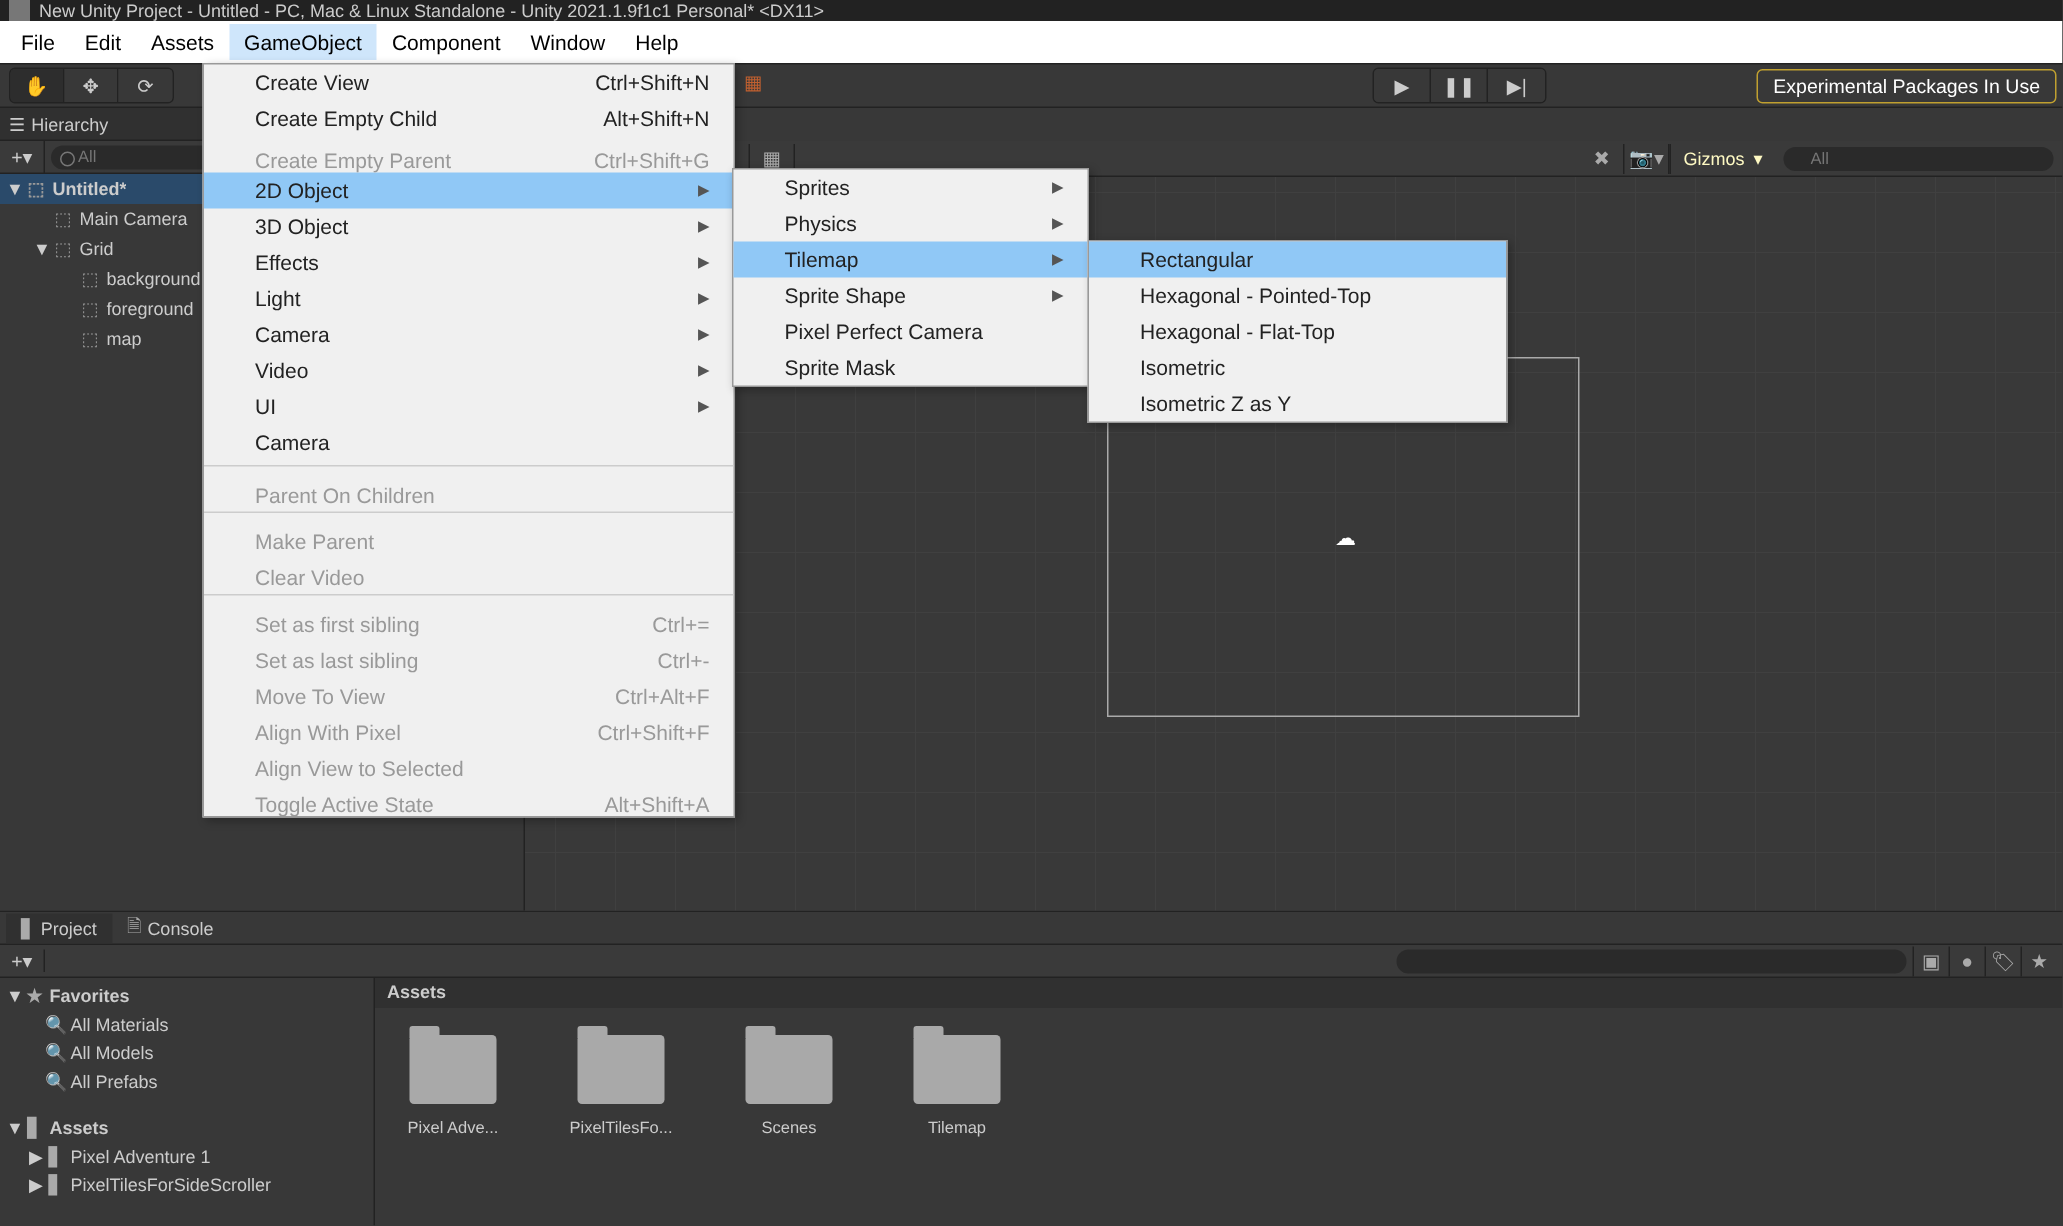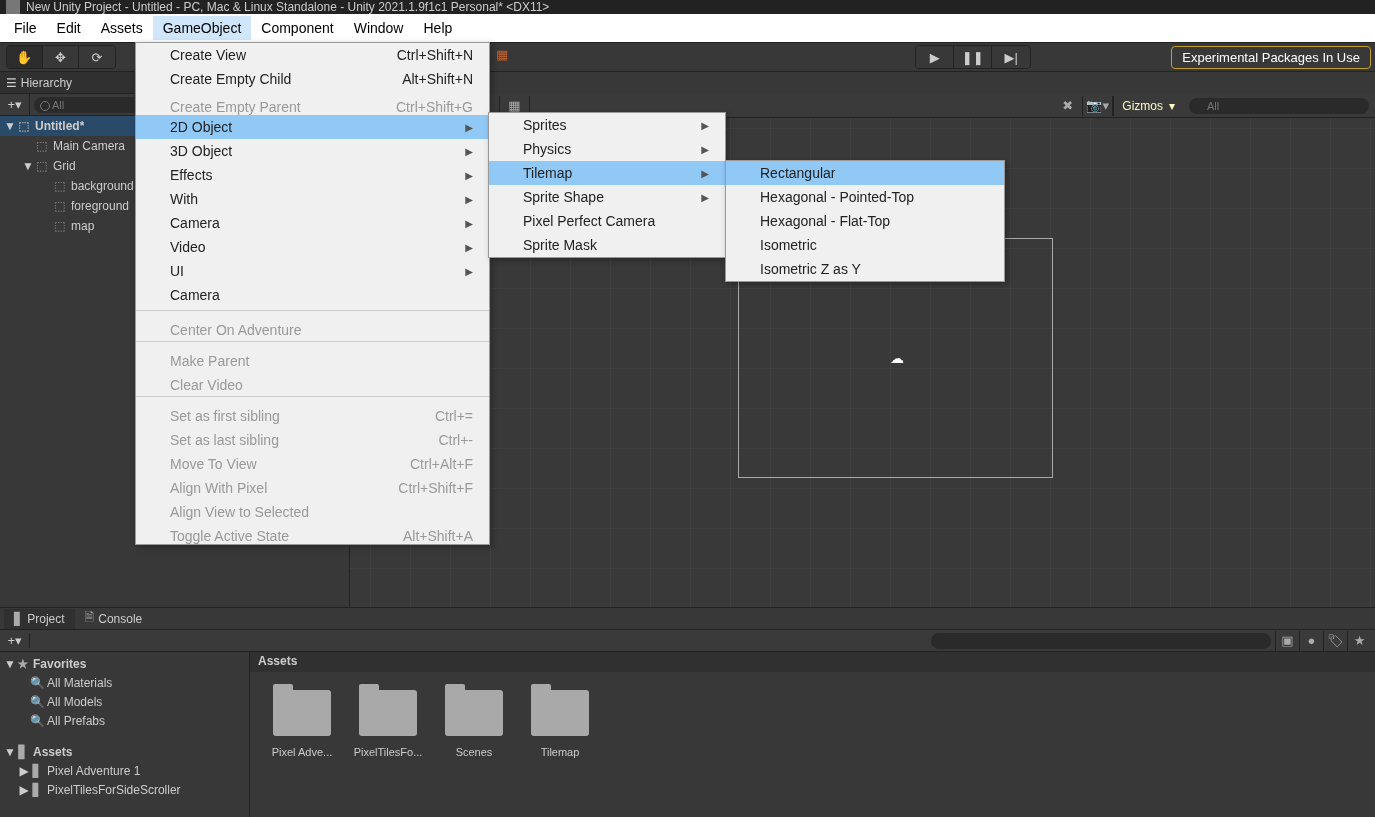--- a/index.html
+++ b/index.html
@@ -62,21 +62,21 @@
 .bottom-subbar .tbtn { width: 24px; height: 20px; display: flex; align-items: center; justify-content: center; color: #aaa; border-left: 1px solid #222; }
 .bottom-split { flex: 1; display: flex; }
 .project-tree { width: 250px; border-right: 1px solid #222; color: #ccc; font-size: 12px; padding-top: 2px; }
 .ptr-row { display: flex; align-items: center; height: 19px; padding-left: 4px; }
 .ptr-row .tw { width: 12px; text-align: center; }
 .ptr-row .ico { width: 14px; text-align: center; color: #aaa; }
 .ptr-row .lbl { margin-left: 3px; }
 .ptr-row.bold { font-weight: bold; }
 .asset-grid { flex: 1; background: #383838; }
 .crumb { height: 20px; background: #303030; color: #ccc; font-size: 12px; padding: 2px 8px; font-weight: bold; }
-.assets-icons { display: flex; padding: 18px 16px; gap: 14px; }
+.assets-icons { display: flex; padding: 18px 16px; gap: 40px; }
 .asset { width: 72px; display: flex; flex-direction: column; align-items: center; color: #ccc; font-size: 11px; }
 .folder { width: 58px; height: 46px; background: #a9a9a9; border-radius: 3px; position: relative; margin-bottom: 10px; }
 .folder::before { content: ""; position: absolute; top: -6px; left: 0; width: 20px; height: 8px; background: #a9a9a9; border-radius: 2px 2px 0 0; }
 .asset .albl { text-align: center; white-space: nowrap; overflow: hidden; text-overflow: ellipsis; width: 80px; }
 
 
 .menu { position: absolute; background: #f0f0f0; border: 1px solid #999; color: #222; font-size: 14px; box-shadow: 2px 2px 6px rgba(0,0,0,0.3); }
 .menu .mi { display: flex; align-items: center; height: 24px; padding: 0 16px 0 34px; justify-content: space-between; }
 .menu .mi .shortcut { color: #222; margin-left: 30px; }
 .menu .mi.dis { color: #999; align-items: flex-end; }
@@ -303,41 +303,41 @@
     </div>
     <div class="mi">
       <span>3D Object</span>
       <span class="arrow">▶</span>
     </div>
     <div class="mi">
       <span>Effects</span>
       <span class="arrow">▶</span>
     </div>
     <div class="mi">
-      <span>With</span>
+      <span>Light</span>
       <span class="arrow">▶</span>
     </div>
     <div class="mi">
       <span>Camera</span>
       <span class="arrow">▶</span>
     </div>
     <div class="mi">
       <span>Video</span>
       <span class="arrow">▶</span>
     </div>
     <div class="mi">
       <span>UI</span>
       <span class="arrow">▶</span>
     </div>
     <div class="mi">
       <span>Camera</span>
     </div>
     <div class="msep"></div>
     <div class="mi dis">
-      <span>Center On Adventure</span>
+      <span>Parent On Children</span>
     </div>
     <div class="msep"></div>
     <div class="mi dis">
       <span>Make Parent</span>
     </div>
     <div class="mi dis">
       <span>Clear Video</span>
     </div>
     <div class="msep"></div>
     <div class="mi dis">

